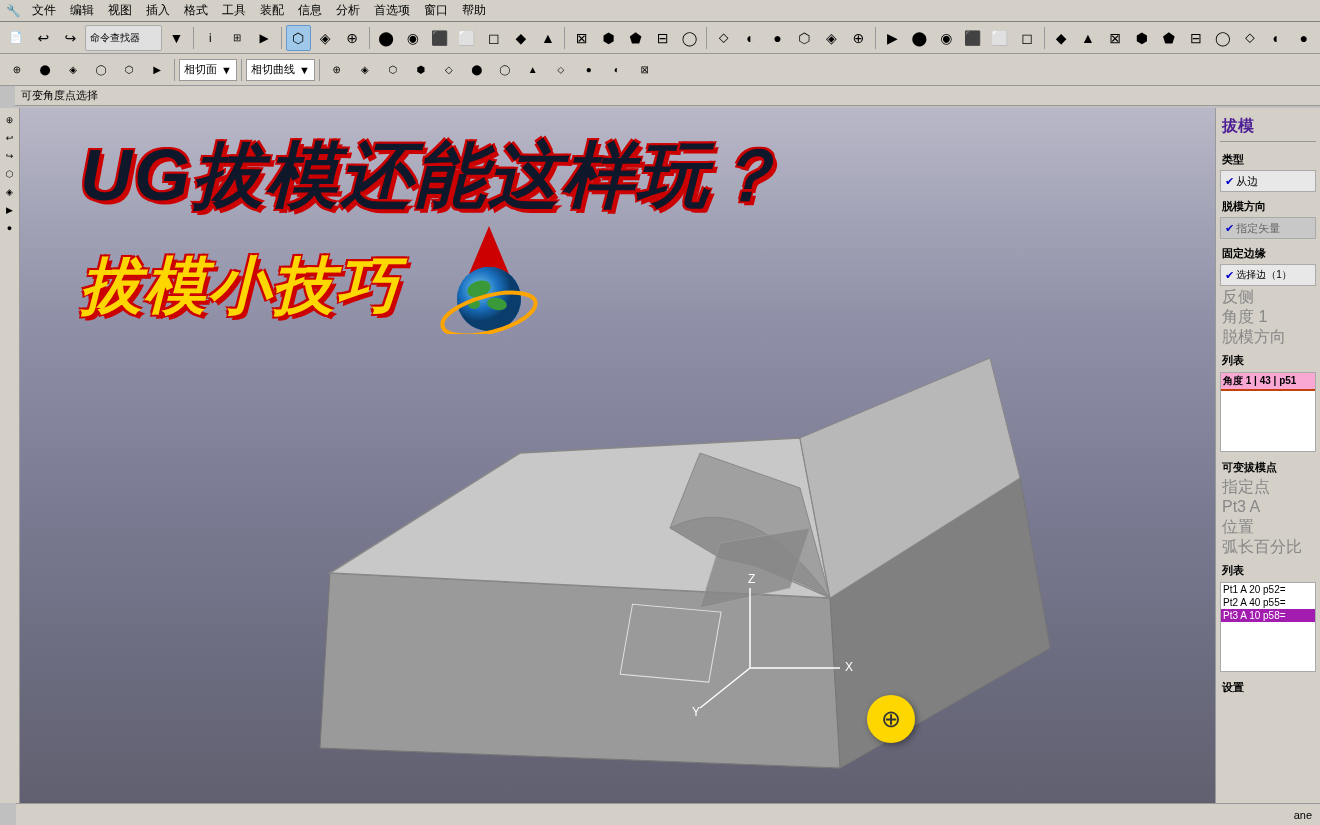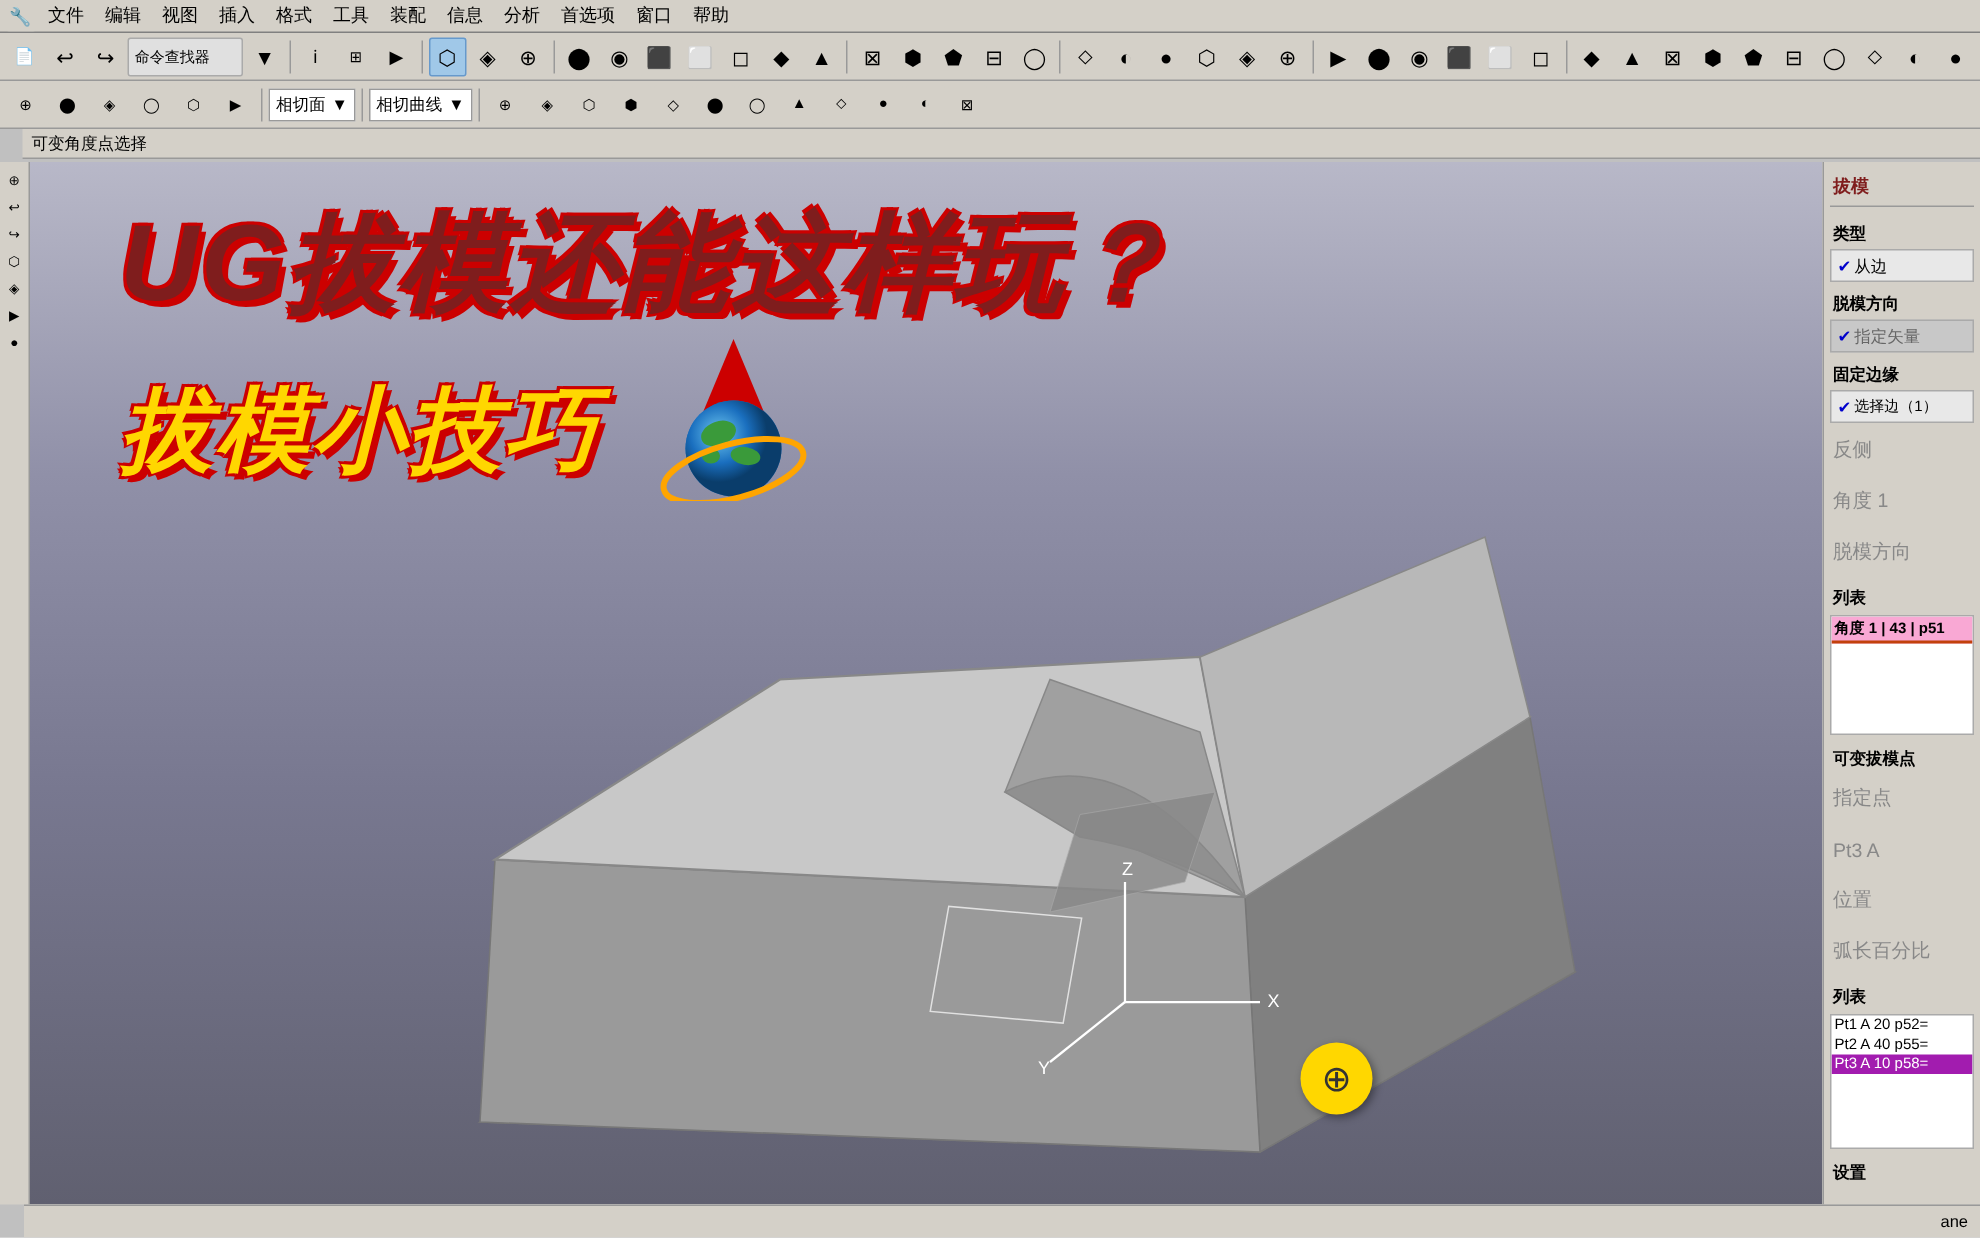--- a/index.html
+++ b/index.html
@@ -132,21 +132,21 @@
     
     .annotation-overlay {
       position: absolute;
       top: 20px;
       left: 60px;
       z-index: 5;
     }
     .annotation-line1 {
       font-size: 72px;
       font-weight: 900;
-      color: #7f1d1d;
+      color: #0f172a;
       text-shadow: 4px 4px 0 #cc0000, -2px -2px 0 #cc0000, 2px -2px 0 #cc0000, -2px 2px 0 #cc0000;
       font-style: italic;
       letter-spacing: 2px;
       font-family: 'SimHei', 'Microsoft YaHei', sans-serif;
     }
     .annotation-line2 {
       font-size: 62px;
       font-weight: 900;
       color: #FFD700;
       text-shadow: 4px 4px 0 #cc0000, -2px -2px 0 #cc0000, 2px -2px 0 #cc0000, -2px 2px 0 #cc0000;
@@ -180,23 +180,23 @@
       background: #d4d0c8;
       border-left: 1px solid #999;
       display: flex;
       flex-direction: column;
       padding: 4px;
       font-size: 11px;
       overflow-y: auto;
       z-index: 5;
     }
     .panel-title {
-      font-size: 12px;
+      font-size: 16px;
       font-weight: bold;
-      color: #7f1d1d;
+      color: #4c1d95;
       padding: 4px 2px;
       border-bottom: 1px solid #999;
       margin-bottom: 4px;
     }
     .panel-section-label {
       font-size: 11px;
       font-weight: bold;
       color: #000;
       padding: 2px 2px;
       margin-top: 4px;
@@ -236,22 +236,22 @@
     .panel-list-header {
       display: flex;
       background: #f9a8d4;
       border-bottom: 2px solid #c2410c;
       padding: 1px 2px;
       font-size: 10px;
       font-weight: bold;
       align-items: center;
     }
     .panel-text-row {
-      padding: 17px 2px;
-      font-size: 13px;
+      padding: 3px 2px;
+      font-size: 16px;
       color: #000;
       height: 20px;
       display: flex;
       align-items: center;
     }
     .panel-text-row.disabled {
       color: #888;
     }
 
     

